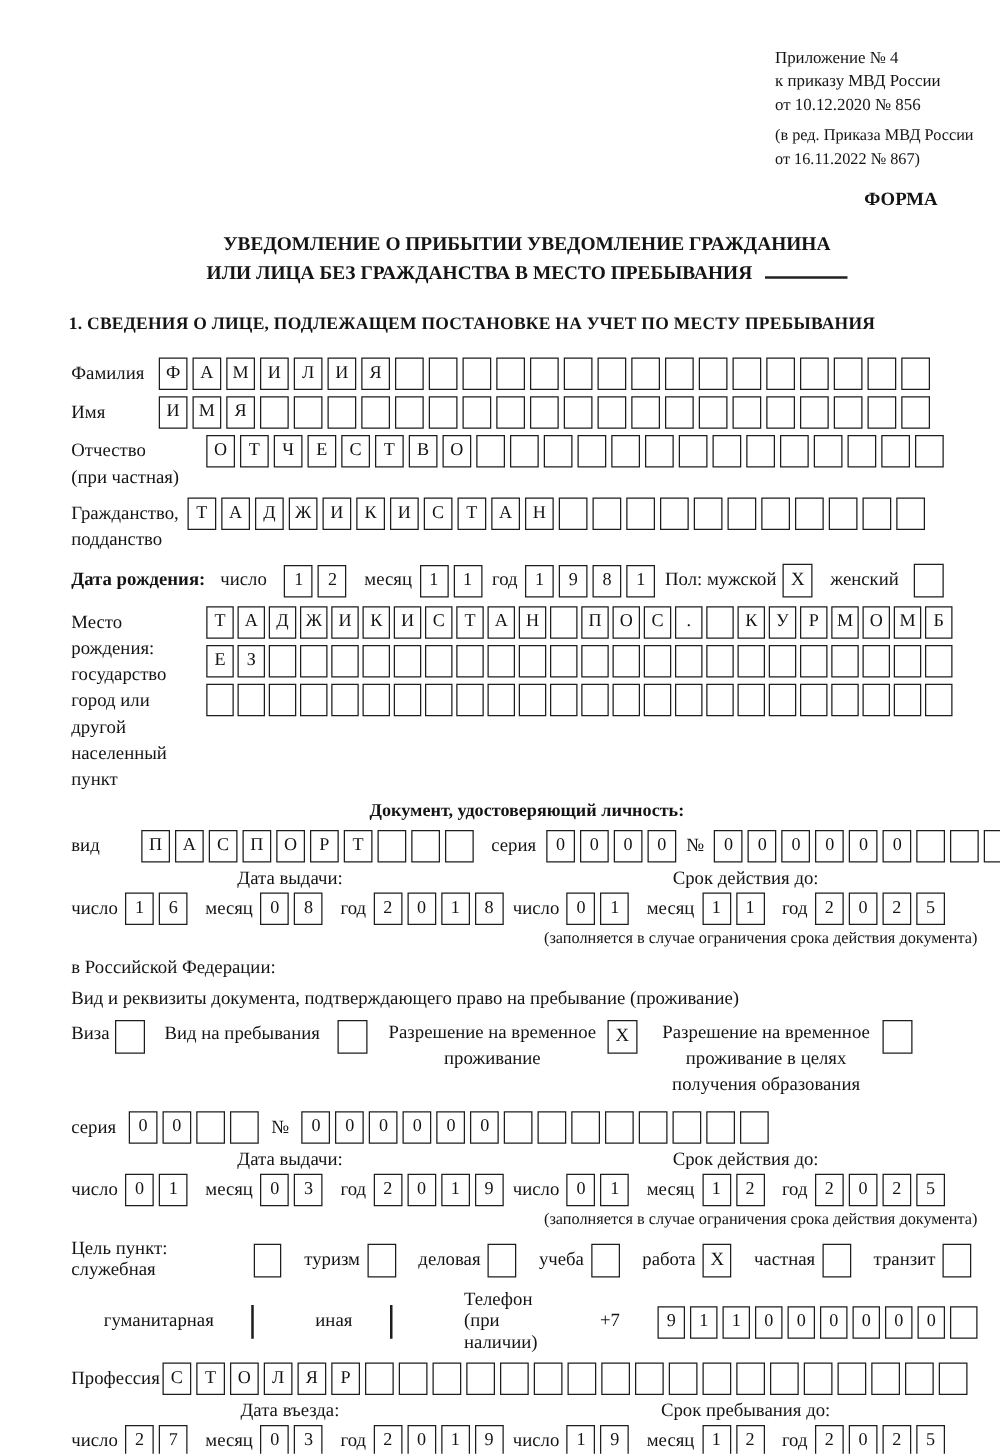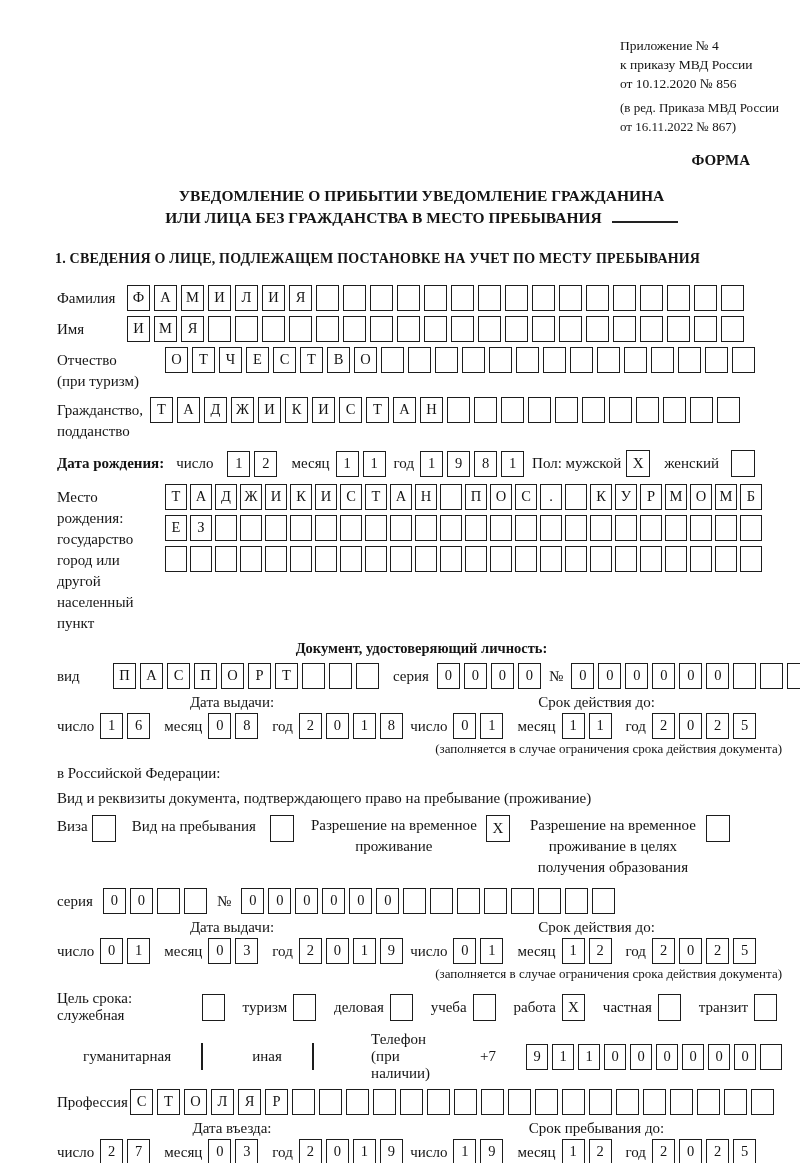--- a/index.html
+++ b/index.html
@@ -144,21 +144,21 @@
         <span class="cell"></span>
         <span class="cell"></span>
         <span class="cell"></span>
         <span class="cell"></span>
       </span>
   </div>
 
   <div class="row row-top">
     <span class="lab w108 two-line">
       <span>Отчество</span><br>
-      <span>(при туризм)</span>
+      <span>(при частная)</span>
     </span>
     <span class="cells">
         <span class="cell">О</span>
         <span class="cell">Т</span>
         <span class="cell">Ч</span>
         <span class="cell">Е</span>
         <span class="cell">С</span>
         <span class="cell">Т</span>
         <span class="cell">В</span>
         <span class="cell">О</span>
@@ -490,21 +490,21 @@
           <span class="cell">2</span>
           <span class="cell">0</span>
           <span class="cell">2</span>
           <span class="cell">5</span>
         </span>
     </span>
   </div>
   <div class="note-right">(заполняется в случае ограничения срока действия документа)</div>
 
   <div class="purpose">
-    <span class="pl">Цель срока: служебная</span>
+    <span class="pl">Цель пункт: служебная</span>
     <span class="cb"></span>
     <span class="pl" style="margin-left:9px;">туризм</span>
     <span class="cb"></span>
     <span class="pl" style="margin-left:9px;">деловая</span>
     <span class="cb"></span>
     <span class="pl" style="margin-left:9px;">учеба</span>
     <span class="cb"></span>
     <span class="pl" style="margin-left:9px;">работа</span>
     <span class="cb">X</span>
     <span class="pl" style="margin-left:9px;">частная</span>

